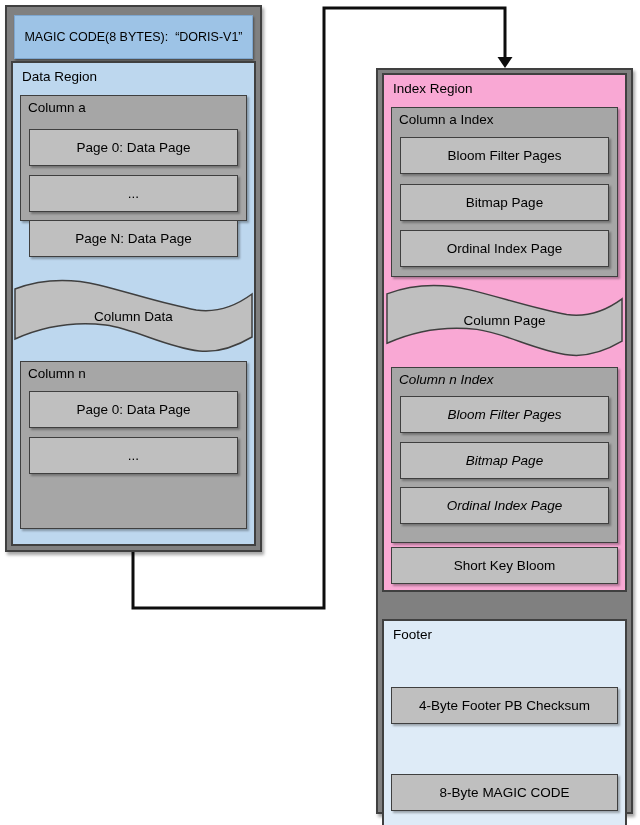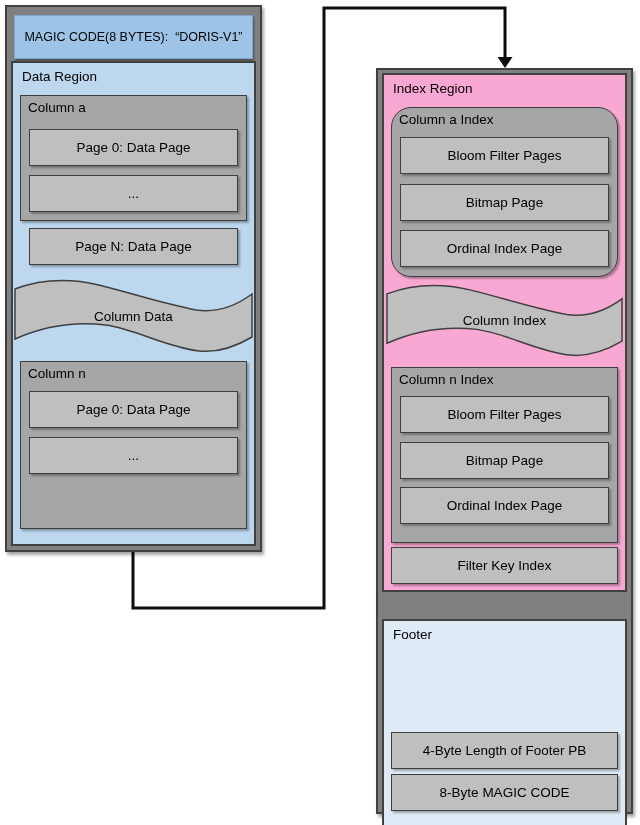--- a/index.html
+++ b/index.html
@@ -58,21 +58,21 @@
 
     <div class="magic-bar">MAGIC CODE(8 BYTES):  “DORIS-V1”</div>
 
     <div class="region" id="data-region">
       <div class="region-title">Data Region</div>
 
       <div class="colbox" style="top:32px;height:126px;">
         <div class="col-title">Column a</div>
         <div class="page" style="top:33px;">Page 0: Data Page</div>
         <div class="page" style="top:79px;">...</div>
-        <div class="page" style="top:132px;text-align:center;">Page N: Data Page</div>
+        <div class="page" style="top:124px;text-align:center;">Page N: Data Page</div>
       </div>
 
       <div class="wave" style="left:1px;right:1px;top:214px;height:78px;">
         <svg viewBox="0 0 240 78" preserveAspectRatio="none">
           <path d="M1,12 C28,2 55,1 85,8 C118,16 150,27 183,33 C204,36 224,28 239,17
                    L239,60 C222,70 205,76 186,74 C152,70 122,52 92,48 C58,44 28,50 1,62 Z" fill="#bfbfbf" stroke="#3f3f3f" stroke-width="1.5"></path>
         </svg>
         <div class="wave-label">Column Data</div>
       </div>
 
@@ -82,45 +82,45 @@
         <div class="page" style="top:75px;">...</div>
       </div>
     </div>
   </div>
 
   <div class="outer" id="right-outer">
 
     <div class="region" id="index-region">
       <div class="region-title">Index Region</div>
 
-      <div class="colbox" style="top:32px;height:170px;border-radius:20px;">
+      <div class="colbox" style="top:32px;height:170px;">
         <div class="col-title">Column a Index</div>
         <div class="page" style="top:29px;">Bloom Filter Pages</div>
         <div class="page" style="top:76px;">Bitmap Page</div>
         <div class="page" style="top:122px;">Ordinal Index Page</div>
       </div>
 
       <div class="wave" style="left:2px;right:2px;top:207px;height:77px;">
         <svg viewBox="0 0 240 78" preserveAspectRatio="none">
           <path d="M1,12 C28,2 55,1 85,8 C118,16 150,27 183,33 C204,36 224,28 239,17
                    L239,60 C222,70 205,76 186,74 C152,70 122,52 92,48 C58,44 28,50 1,62 Z" fill="#bfbfbf" stroke="#3f3f3f" stroke-width="1.5"></path>
         </svg>
-        <div class="wave-label">Column Index</div>
+        <div class="wave-label">Column Page</div>
       </div>
 
-      <div class="colbox" style="top:292px;height:176px;">
+      <div class="colbox" style="top:292px;height:176px;font-style:italic;">
         <div class="col-title">Column n Index</div>
         <div class="page" style="top:28px;">Bloom Filter Pages</div>
         <div class="page" style="top:74px;">Bitmap Page</div>
         <div class="page" style="top:119px;">Ordinal Index Page</div>
       </div>
 
-      <div class="page" style="left:7px;right:7px;top:472px;height:37px;">Filter Key Index</div>
+      <div class="page" style="left:7px;right:7px;top:472px;height:37px;">Short Key Bloom</div>
     </div>
 
     <div class="region" id="footer-region">
       <div class="region-title">Footer</div>
-      <div class="page" style="top:111px;left:7px;right:7px;">4-Byte Length of Footer PB</div>
+      <div class="page" style="top:66px;left:7px;right:7px;">4-Byte Footer PB Checksum</div>
       <div class="page" style="top:153px;left:7px;right:7px;">8-Byte MAGIC CODE</div>
     </div>
   </div>
 
 </div>
 
 </body></html>

